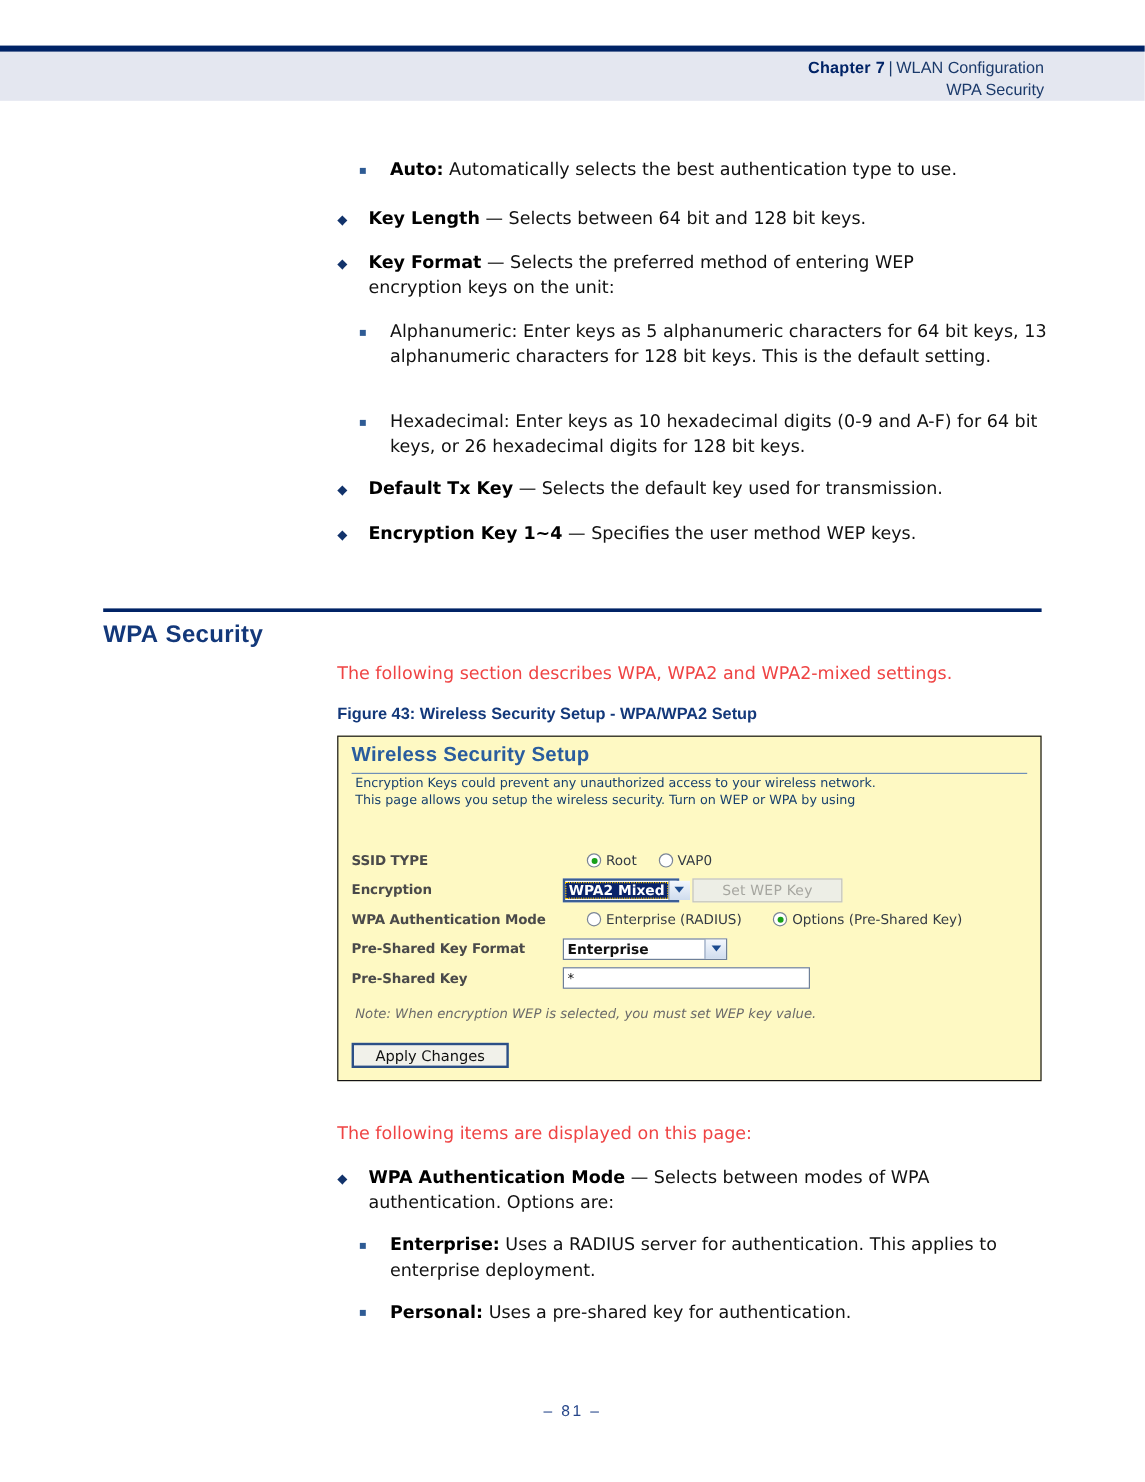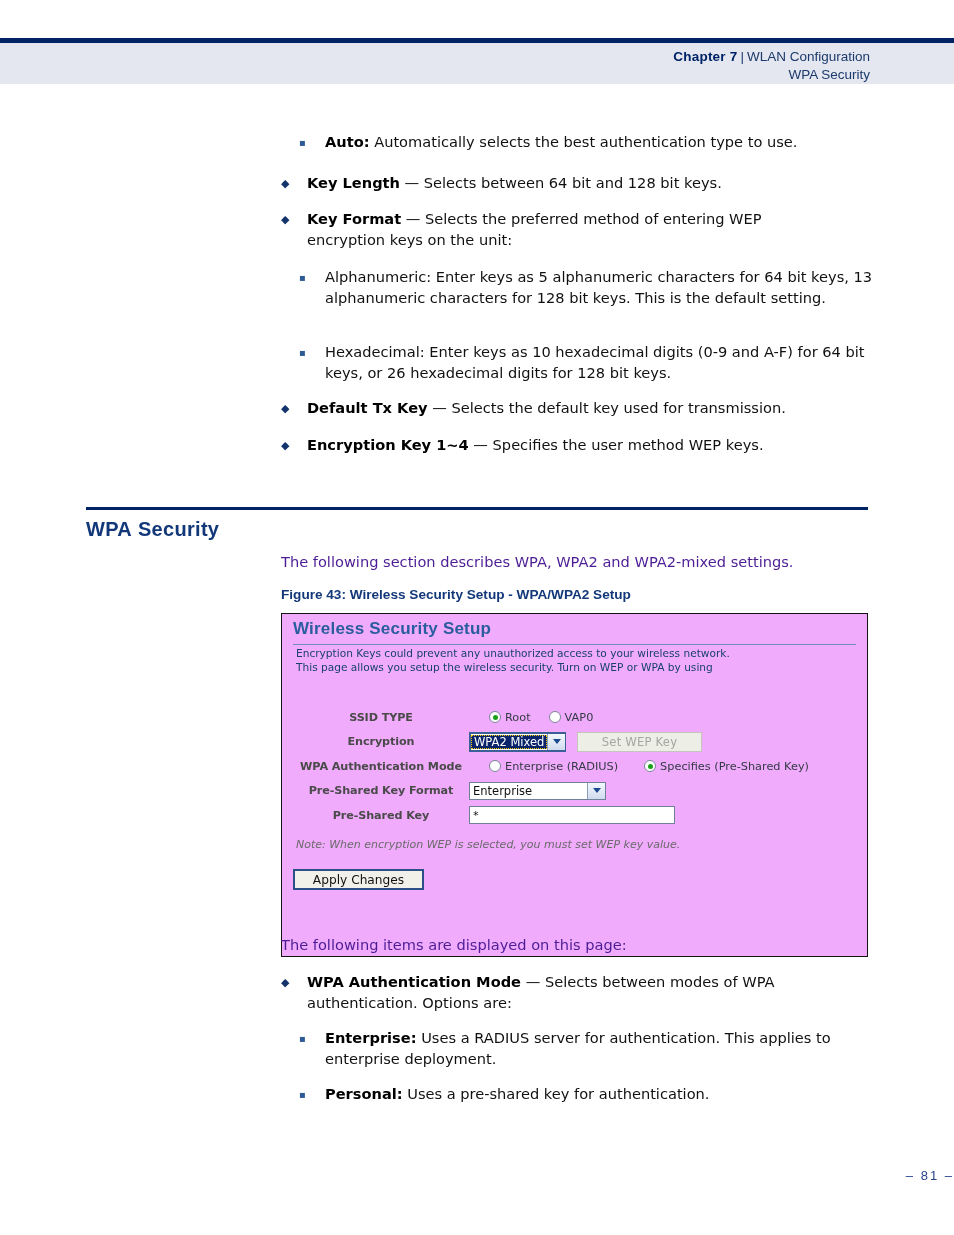--- a/index.html
+++ b/index.html
@@ -89,21 +89,21 @@
     font-size: 14.6px;
     line-height: 21px;
     color: #111111;
   }
   .bullet-text b { font-weight: bold; color: #000; }
 
   .para {
     position: absolute;
     font-size: 14.6px;
     line-height: 21px;
-    color: #4c1d95;
+    color: #ef4444;
   }
 
   
   .section-rule {
     position: absolute;
     left: 86px;
     top: 507px;
     width: 782px;
     height: 3px;
     background: #002366;
@@ -131,22 +131,22 @@
     color: #13387a;
     white-space: nowrap;
   }
 
   
   .figure-box {
     position: absolute;
     left: 281px;
     top: 613px;
     width: 587px;
-    height: 344px;
-    background: #f0abfc;
+    height: 288px;
+    background: #fef9c3;
     border: 1px solid #131313;
     box-sizing: border-box;
     font-family: "DejaVu Sans", sans-serif;
   }
   .ui-title {
     position: absolute;
     left: 11px;
     top: 5px;
     font-family: "Liberation Sans", sans-serif;
     font-weight: bold;
@@ -184,21 +184,20 @@
     display: flex;
     align-items: center;
   }
   .ui-label {
     width: 176px;
     flex: 0 0 176px;
     font-size: 11.2px;
     font-weight: bold;
     color: #4a4a4a;
     letter-spacing: -0.1px;
-    text-align: center;
   }
   .ui-field { display: flex; align-items: center; }
 
   .radio-group { display: flex; align-items: center; padding-left: 20px; }
   .radio-item {
     display: flex;
     align-items: center;
     margin-right: 18px;
   }
   .radio-item.wide { margin-right: 26px; }
@@ -235,20 +234,21 @@
     background: #ffffff;
     box-sizing: border-box;
     display: flex;
     align-items: center;
     font-size: 11.5px;
   }
   .select-box .sel-text {
     padding: 0 3px;
     white-space: nowrap;
     color: #111;
+    font-weight: bold;
   }
   .select-box.focused {
     border: 2px solid #3b5f96;
     height: 20px;
   }
   .select-box.focused .sel-text {
     background: #0a246a;
     color: #ffffff;
     outline: 1px dotted #ffcc00;
     outline-offset: -1px;
@@ -323,21 +323,21 @@
     justify-content: center;
     box-sizing: border-box;
   }
 
   
   .footer {
     position: absolute;
     left: 0;
     top: 1168px;
     width: 954px;
-    text-align: right;
+    text-align: center;
     font-family: "Liberation Sans", sans-serif;
     font-size: 13px;
     color: #26468a;
     letter-spacing: 2px;
   }
 </style>
 </head>
 <body>
 
 <div class="page-header">
@@ -434,21 +434,21 @@
 
       <div class="ui-row">
         <div class="ui-label">WPA Authentication Mode</div>
         <div class="ui-field radio-group">
           <label class="radio-item wide">
             <span class="radio-dot"></span>
             <span class="radio-label">Enterprise (RADIUS)</span>
           </label>
           <label class="radio-item">
             <span class="radio-dot checked"></span>
-            <span class="radio-label">Specifies (Pre-Shared Key)</span>
+            <span class="radio-label">Options (Pre-Shared Key)</span>
           </label>
         </div>
       </div>
 
       <div class="ui-row">
         <div class="ui-label">Pre-Shared Key Format</div>
         <div class="ui-field">
           <div class="select-box" style="width:137px;">
             <span class="sel-text">Enterprise</span>
             <span class="select-arrow">

